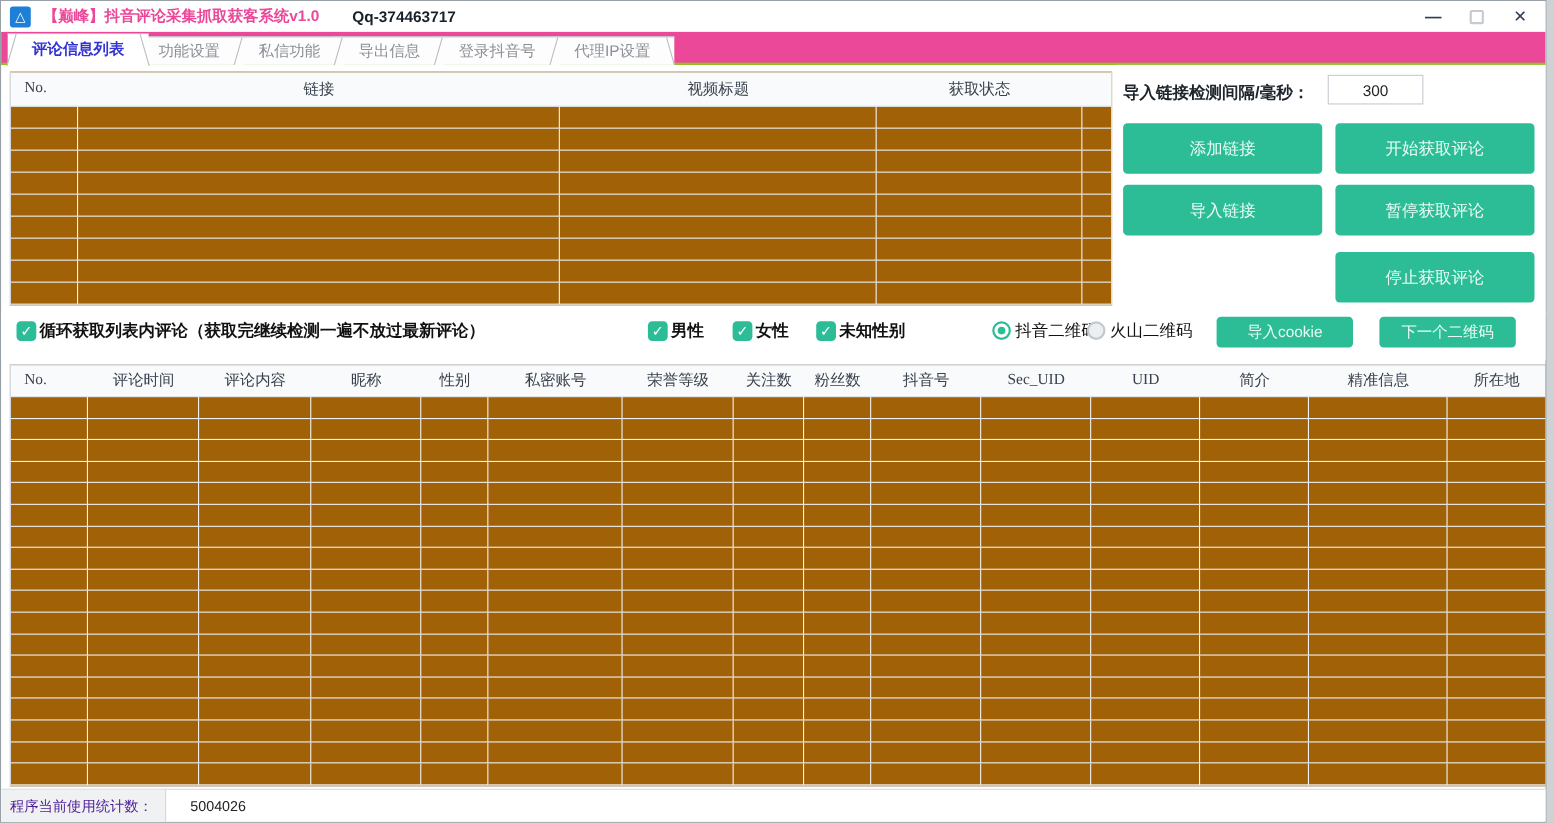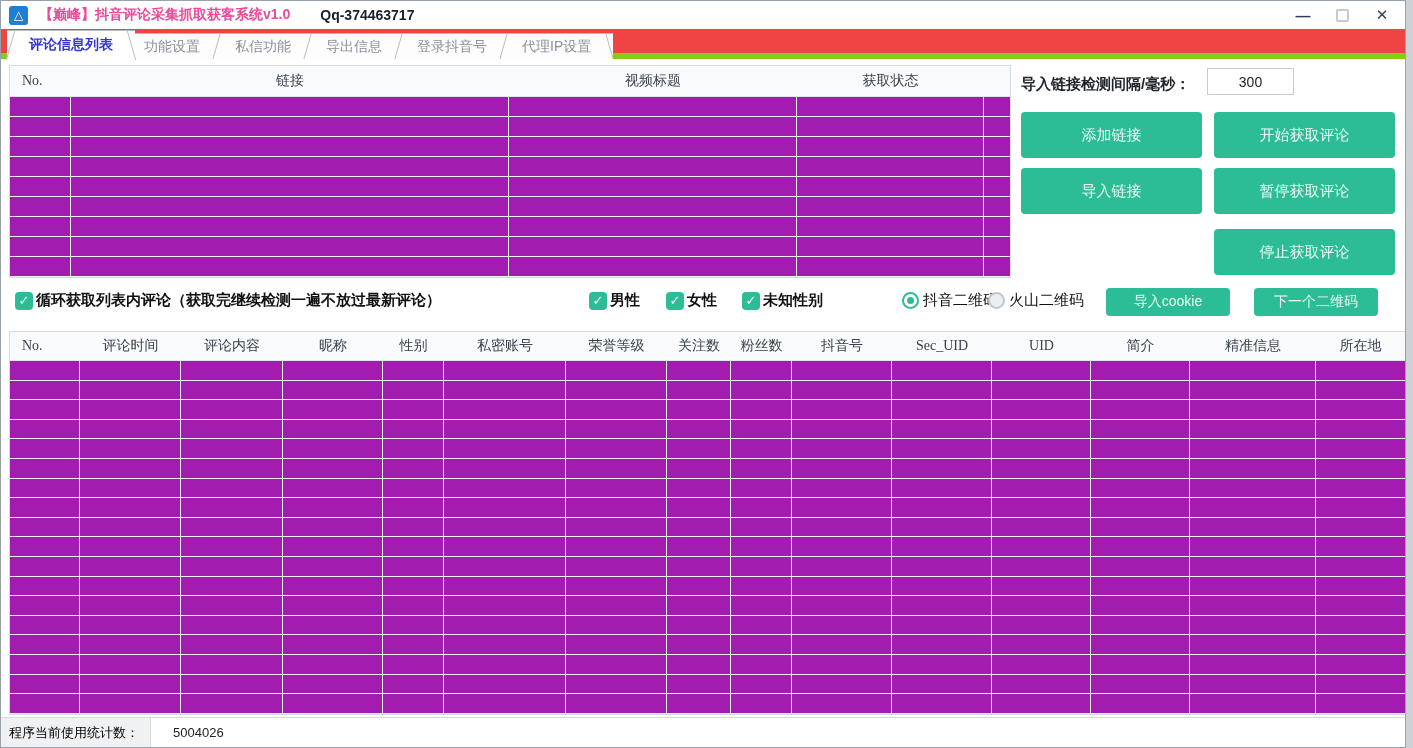--- a/index.html
+++ b/index.html
@@ -9,29 +9,29 @@
   
   .titlebar { position:absolute; left:0; top:0; width:100%; height:28px; background:#ffffff; display:flex; align-items:center; }
   .app-icon { width:19px; height:19px; margin-left:8px; background:#1d7fd6; border-radius:3px; color:#ffffff; font-size:12px; line-height:19px; text-align:center; }
   .win-title { margin-left:11px; font-size:14px; font-weight:700; color:#ec4899; }
   .win-qq { margin-left:30px; font-size:14px; font-weight:700; color:#16202b; }
   .win-controls { position:absolute; right:14px; top:0; height:28px; display:flex; align-items:center; gap:24px; }
   .wc { width:18px; text-align:center; font-size:15px; font-weight:700; color:#2c3e50; cursor:pointer; }
   .wc-max { width:13px; height:13px; border:2px solid #c6cbd1; border-radius:2px; }
 
   
-  .tabbar { position:absolute; left:0; top:28px; width:100%; height:30px; background:#ef4444; border-bottom:6px solid #84cc16; }
+  .tabbar { position:absolute; left:0; top:28px; width:100%; height:30px; background:#ec4899; border-bottom:2px solid #84cc16; }
   .tab { position:absolute; top:4px; height:26px; line-height:25px; font-size:14px; color:#8b9096; padding:0 22px; border-top:1px solid #b7bcc2; background:#fdfdfd; cursor:pointer; white-space:nowrap; }
   .tab .edge-l,.tab .edge-r { position:absolute; top:0; bottom:0; width:1px; background:#b7bcc2; }
   .tab .edge-l { left:3px; transform:skewX(-16deg); }
   .tab .edge-r { right:3px; transform:skewX(16deg); }
   .tab.active { top:1px; height:30px; line-height:27px; background:#ffffff; color:#3434d1; font-weight:700; z-index:3; }
 
   
-  .gridbox { position:absolute; background:#a21caf; border:1px solid #d4dae0; }
+  .gridbox { position:absolute; background:#a16207; border:1px solid #d4dae0; }
   .grid-header { display:grid; background:#f8fafb; border-bottom:1px solid #e0e4e8; font-family:"Liberation Serif","DejaVu Serif",serif; font-size:14px; color:#39424e; }
   .grid-header > div { display:flex; align-items:center; justify-content:center; white-space:nowrap; overflow:hidden; }
   .grid-header > .col-no { justify-content:flex-start; padding-left:12px; }
   .grid-body .grid-row { display:grid; }
   .grid-body .cell { border-right:1px solid #f0f3f6; border-bottom:1px solid #edf1f4; }
   .grid-body .cell:last-child { border-right:none; }
 
   .link-table { left:8px; top:64px; width:1002px; height:213px; }
   .link-table .grid-header { height:31px; grid-template-columns:61px 438px 288px 187px 1fr; }
   .link-table .grid-row { grid-template-columns:61px 438px 288px 187px 1fr; height:20px; }
@@ -54,21 +54,21 @@
   .checkbox { width:18px; height:18px; background:#2dbd96; border-radius:4px; color:#ffffff; font-size:13px; line-height:18px; text-align:center; }
   .radio-item { position:absolute; top:8px; display:flex; align-items:center; gap:4px; font-size:15px; color:#111; cursor:pointer; white-space:nowrap; }
   .radio { width:17px; height:17px; border-radius:50%; }
   .radio.sel { border:2px solid #2dbd96; background:#ffffff; position:relative; }
   .radio.sel::after { content:""; position:absolute; left:3px; top:3px; width:7px; height:7px; border-radius:50%; background:#2dbd96; }
   .radio.unsel { border:2px solid #c3c8cd; background:#eceff1; }
   .btn-small { position:absolute; top:5px; width:124px; height:28px; background:#2dbd96; border:none; border-radius:4px; color:#e9fcf5; font-size:14px; font-family:inherit; cursor:pointer; }
 
   
   .statusbar { position:absolute; left:0; top:716px; width:1406px; height:30px; background:#ffffff; border-top:1px solid #d5d9dd; font-size:13px; display:flex; align-items:center; }
-  .status-label { width:150px; height:100%; background:#eff1f3; border-right:1px solid #d5d9dd; display:flex; align-items:center; padding-left:8px; color:#000000; }
+  .status-label { width:150px; height:100%; background:#eff1f3; border-right:1px solid #d5d9dd; display:flex; align-items:center; padding-left:8px; color:#4c1d95; }
   .status-value { padding-left:22px; color:#222; }
 </style>
 </head>
 <body>
 
 <div class="window">
 
   <div class="titlebar">
     <div class="app-icon">△</div>
     <div class="win-title">【巅峰】抖音评论采集抓取获客系统v1.0</div>

